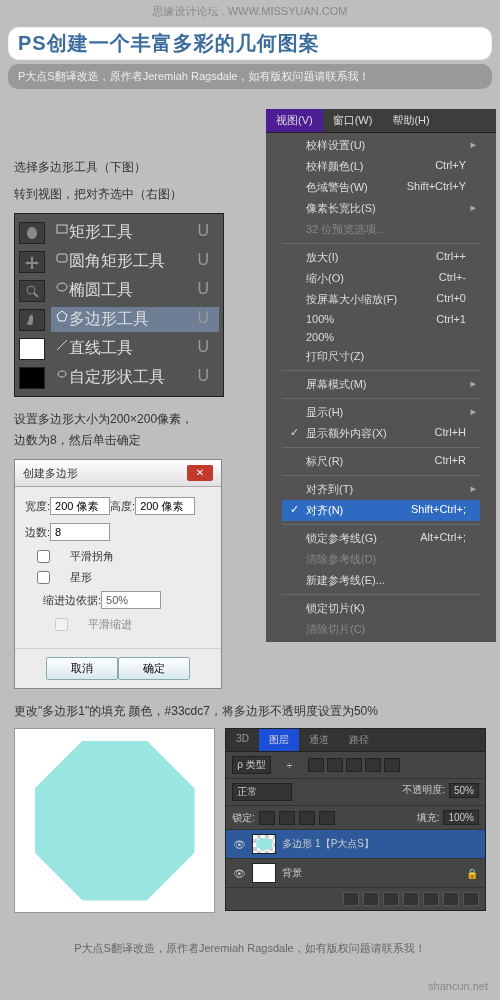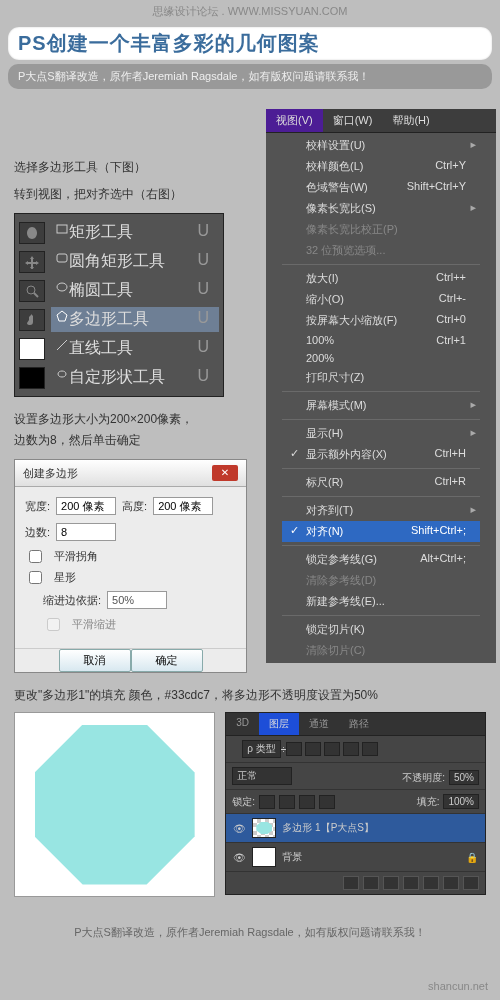--- a/index.html
+++ b/index.html
@@ -24,44 +24,44 @@
 .menu-bar{display:flex;background:#3d3d3d;border-bottom:1px solid #222}
 .menu-tab{padding:4px 10px}
 .menu-tab.active{background:#4c1d95}
 .menu-list{padding:2px 16px}
 .menu-item{display:flex;justify-content:space-between;padding:3px 14px 3px 24px;position:relative}
 .menu-item.sel{background:#2e69c2;color:#fff}
 .menu-item.disabled{color:#888}
 .menu-sep{border-top:1px solid #6a6a6a;margin:3px 0}
 .menu-check::before{content:"✓";position:absolute;left:8px}
 .menu-sub::after{content:"▸";position:absolute;right:4px;color:#aaa}
-.dialog{background:#ececec;border:1px solid #888;width:233px;font-size:11px;margin-top:10px}
+.dialog{background:#ececec;border:1px solid #888;width:208px;font-size:11px;margin-top:10px}
 .dlg-title{background:linear-gradient(#fff,#e0e0e0);padding:5px 8px;display:flex;justify-content:space-between;align-items:center;border-bottom:1px solid #aaa}
 .dlg-close{background:#c0392b;color:#fff;width:26px;height:16px;text-align:center;font-size:10px;line-height:16px;border-radius:2px}
 .dlg-body{padding:10px}
-.dlg-row{display:flex;align-items:center;gap:6px;margin-bottom:8px}
+.dlg-row{display:flex;align-items:center;gap:0;margin-bottom:8px}
 .dlg-row label{color:#333}
 .dlg-input{border:1px solid #999;background:#fff;padding:2px 4px;width:60px;font-size:11px}
-.dlg-check{display:flex;align-items:center;gap:12px;margin:6px 4px}
+.dlg-check{display:flex;align-items:center;gap:20px;margin:6px 12px}
 .dlg-indent{padding-left:18px;color:#888}
-.dlg-btns{display:flex;gap:0;justify-content:center;border-top:1px solid #ccc}
+.dlg-btns{display:flex;gap:0;justify-content:center;padding:8px;border-top:1px solid #ccc}
 .dlg-btn{background:linear-gradient(#fff,#d8e8f0);border:1px solid #8aa;padding:3px 24px;font-size:11px;border-radius:2px}
 .color-instr{margin:14px 0 8px;font-size:12px}
 .bottom-row{display:flex;gap:10px;align-items:flex-start}
 .octagon-box{background:#fff;width:210px;height:185px;display:flex;align-items:center;justify-content:center;border:1px solid #999}
 .octagon{width:160px;height:160px;background:#98e5e2;clip-path:polygon(30% 0,70% 0,100% 30%,100% 70%,70% 100%,30% 100%,0 70%,0 30%)}
 .layers-panel{background:#454545;color:#ccc;width:272px;font-size:10px;border:1px solid #222}
 .lp-tabs{display:flex;background:#333;border-bottom:1px solid #222}
 .lp-tab{padding:4px 10px;color:#999}
 .lp-tab.active{background:#1d4ed8;color:#ddd}
-.lp-filter{display:flex;align-items:center;gap:0;padding:4px 16px;border-bottom:1px solid #333}
+.lp-filter{display:flex;align-items:center;gap:16px;padding:4px 6px;border-bottom:1px solid #333}
 .lp-sel{background:#333;border:1px solid #222;color:#ccc;padding:1px 4px;font-size:10px}
 .lp-icons{display:flex;gap:3px}
 .lp-ficon{width:16px;height:14px;background:#333;border:1px solid #222}
-.lp-opts{display:flex;align-items:flex-end;gap:4px;padding:4px 6px;border-bottom:1px solid #333}
+.lp-opts{display:flex;align-items:flex-start;gap:4px;padding:4px 6px;border-bottom:1px solid #333}
 .lp-locks{display:flex;align-items:center;gap:4px;padding:4px 6px;border-bottom:1px solid #333}
 .lp-layer{display:flex;align-items:center;gap:6px;padding:4px 6px;border-bottom:1px solid #333}
 .lp-layer.sel{background:#2e5a9c}
 .lp-eye{width:14px;text-align:center}
 .lp-thumb{width:24px;height:20px;background:#fff;border:1px solid #222;position:relative}
 .lp-thumb.checker{background:repeating-conic-gradient(#ccc 0 25%,#fff 0 50%) 0 0/8px 8px}
 .lp-thumb .mini-oct{position:absolute;inset:3px;background:#98e5e2;clip-path:polygon(30% 0,70% 0,100% 30%,100% 70%,70% 100%,30% 100%,0 70%,0 30%)}
 .lp-bottom{display:flex;gap:4px;padding:4px 6px;justify-content:flex-end}
 .lp-bicon{width:16px;height:14px;background:#333;border:1px solid #555}
 .footer{text-align:center;color:#666;font-size:11px;padding:18px 0 12px}
@@ -223,23 +223,20 @@
               <span>Ctrl+Y</span>
             </div>
             <div class="menu-item">
               <span>色域警告(W)</span>
               <span>Shift+Ctrl+Y</span>
             </div>
             <div class="menu-item menu-sub">
               <span>像素长宽比(S)</span>
             </div>
             <div class="menu-item disabled">
-              <span>像素长宽比校正(P)</span>
-            </div>
-            <div class="menu-item disabled">
               <span>32 位预览选项...</span>
             </div>
             <div class="menu-sep"></div>
             <div class="menu-item">
               <span>放大(I)</span>
               <span>Ctrl++</span>
             </div>
             <div class="menu-item">
               <span>缩小(O)</span>
               <span>Ctrl+-</span>

